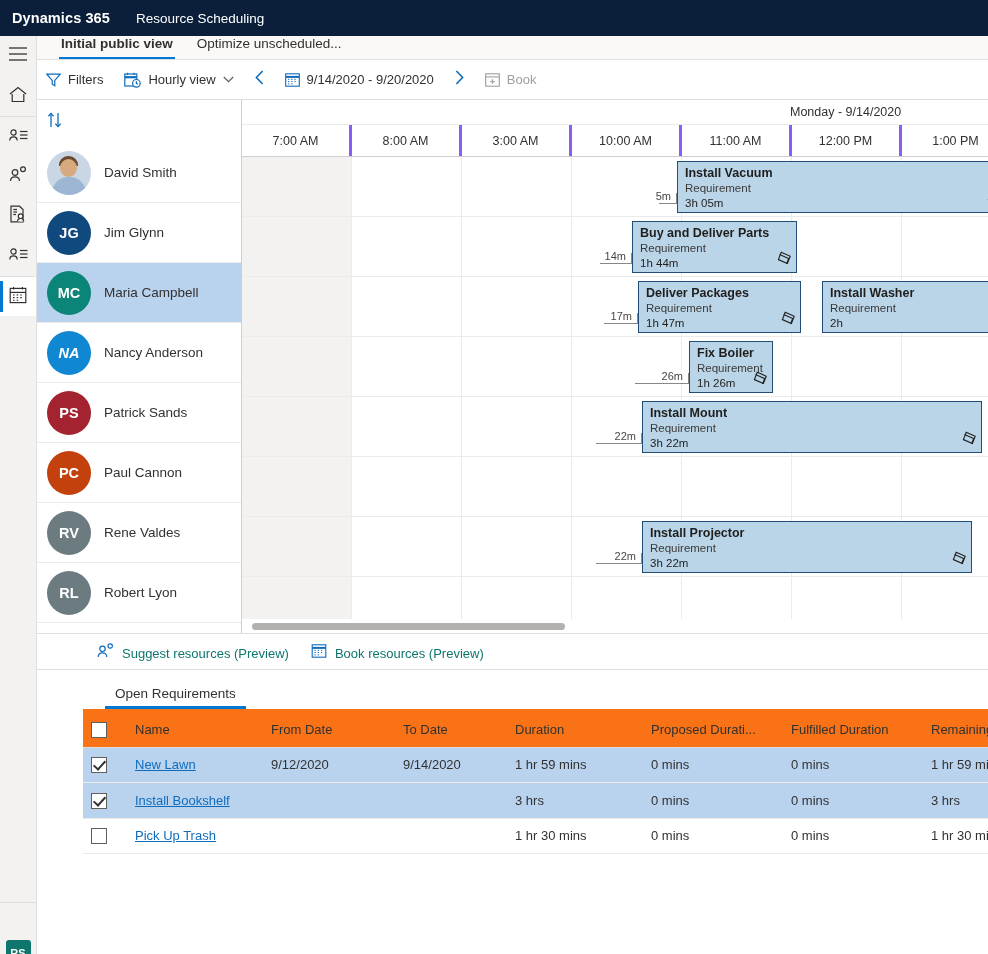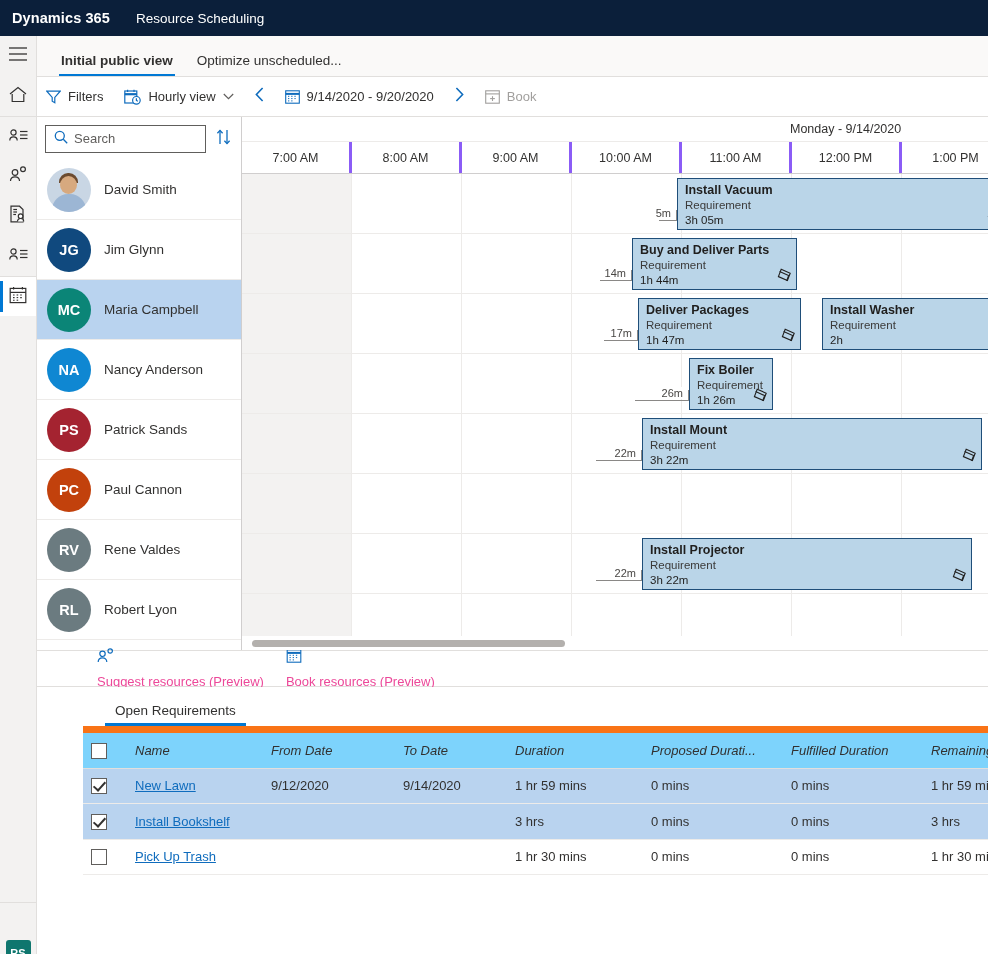--- a/index.html
+++ b/index.html
@@ -47,21 +47,21 @@
     width: 25px; height: 25px; border-radius: 3px; background: #0f766e;
     color: #fff; font-size: 11px; font-weight: bold;
     display: flex; align-items: center; justify-content: center; margin-top: 48px;
   }
 
   
   .content { flex: 1; display: flex; flex-direction: column; min-width: 0; background: #fff; }
 
   
   .viewtabs {
-    height: 41px; background: #faf9f8;
+    height: 24px; background: #faf9f8;
     display: flex; align-items: flex-end;
     padding-left: 12px; border-bottom: 1px solid #e1dfdd;
   }
   .vtab {
     padding: 0 12px 9px 12px; font-size: 13.5px; color: #323130;
     position: relative; cursor: pointer; line-height: 1;
   }
   .vtab.active { font-weight: bold; }
   .vtab.active::after {
     content: ""; position: absolute; left: 10px; right: 10px; bottom: 0;
@@ -182,36 +182,36 @@
   .hscroll-thumb {
     position: absolute; left: 10px; top: 3px; width: 313px; height: 7px;
     background: #b3b0ad; border-radius: 4px; cursor: pointer;
   }
 
   
   .previewbar {
     height: 36px; display: flex; align-items: center; gap: 22px;
     padding-left: 60px; border-bottom: 1px solid #e1dfdd; background: #fff;
   }
-  .pbtn { display: flex; align-items: flex-start; gap: 8px; font-size: 13px; color: #ec4899; cursor: pointer; flex-direction: column; }
+  .pbtn { display: flex; align-items: flex-end; gap: 8px; font-size: 13px; color: #0f766e; cursor: pointer; }
 
   
   .gridwrap { flex: 1; display: flex; flex-direction: column; padding-left: 46px; min-height: 0; background: #fff; }
   .gridtabs { height: 39px; display: flex; align-items: flex-end; padding-left: 22px; }
   .gtab {
     padding: 0 10px 9px 10px; font-size: 13.5px; position: relative; cursor: pointer; line-height: 1;
   }
   .gtab.active::after {
     content: ""; position: absolute; left: 0; right: 0; bottom: 0; height: 3px; background: #0078d4;
   }
   table.reqgrid { width: 100%; border-collapse: collapse; table-layout: fixed; }
   table.reqgrid th {
     font-size: 13px; font-weight: normal; color: #323130; text-align: left;
-    padding: 9px 8px; border-top: 7px solid #f97316; border-bottom: 1px solid #e1dfdd;
-    background: #7dd3fc; white-space: nowrap; overflow: hidden; font-style: italic;
+    padding: 9px 8px; border-top: 3px solid #f97316; border-bottom: 1px solid #e1dfdd;
+    background: #f97316; white-space: nowrap; overflow: hidden;
   }
   table.reqgrid td {
     font-size: 13px; color: #323130; padding: 9px 8px;
     border-bottom: 1px solid #edebe9; white-space: nowrap; overflow: hidden;
   }
   tr.selected td { background: #b9d3ef; }
   .colcheck { width: 32px; }
   .cellname a { color: #0f6cbd; text-decoration: underline; cursor: pointer; }
   .cbox {
     width: 16px; height: 16px; border: 1px solid #605e5c; background: #fff;
@@ -404,29 +404,20 @@
           </svg>
         </span>
         <span>Book</span>
       </div>
     </div>
 
     <div class="board">
 
       <div class="respanel">
         <div class="searchrow">
-          <div class="searchbox">
-            <span>
-              <svg width="14" height="14" viewBox="0 0 14 14" fill="none" stroke="#0f6cbd" stroke-width="1.3">
-                <circle cx="5.8" cy="5.8" r="4.5"></circle>
-                  <line x1="9.3" y1="9.3" x2="13.2" y2="13.2"></line>
-              </svg>
-            </span>
-            <input type="text" placeholder="Search" style="">
-          </div>
           <div class="sorticon">
             <svg width="15" height="16" viewBox="0 0 15 16" fill="none" stroke="#0f6cbd" stroke-width="1.3">
               <line x1="4" y1="15" x2="4" y2="1.6"></line>
                 <path d="M1.4 4.2 L4 1.4 L6.6 4.2"></path>
               <line x1="11" y1="1" x2="11" y2="14.4"></line>
                 <path d="M8.4 11.8 L11 14.6 L13.6 11.8"></path>
             </svg>
           </div>
         </div>
         <div class="reslist">
@@ -440,21 +431,21 @@
             </div>
             <div class="resrow">
               <div class="avatar" style="background: rgb(16, 73, 126);">JG</div>
               <div class="resname">Jim Glynn</div>
             </div>
             <div class="resrow selected">
               <div class="avatar" style="background: rgb(11, 133, 119);">MC</div>
               <div class="resname">Maria Campbell</div>
             </div>
             <div class="resrow">
-              <div class="avatar" style="background: rgb(15, 135, 210);">NA</div>
+              <div class="avatar" style="background: rgb(15, 135, 210); font-style: italic;">NA</div>
               <div class="resname">Nancy Anderson</div>
             </div>
             <div class="resrow">
               <div class="avatar" style="background: rgb(164, 35, 48);">PS</div>
               <div class="resname">Patrick Sands</div>
             </div>
             <div class="resrow">
               <div class="avatar" style="background: #c2410c;">PC</div>
               <div class="resname">Paul Cannon</div>
             </div>
@@ -469,21 +460,21 @@
           </div>
       </div>
 
       <div class="timeline">
         <div class="tl-daybar">
           <span class="tl-dayname">Monday - 9/14/2020</span>
         </div>
         <div class="tl-hours">
             <div class="tl-hour">7:00 AM</div>
             <div class="tl-hour">8:00 AM</div>
-            <div class="tl-hour">9:00 AM</div>
+            <div class="tl-hour">3:00 AM</div>
             <div class="tl-hour">10:00 AM</div>
             <div class="tl-hour">11:00 AM</div>
             <div class="tl-hour">12:00 PM</div>
             <div class="tl-hour">1:00 PM</div>
           </div>
         <div class="tl-body">
             <div class="tl-row">
               <div class="tl-cell nonwork"></div>
               <div class="tl-cell"></div>
               <div class="tl-cell"></div>

